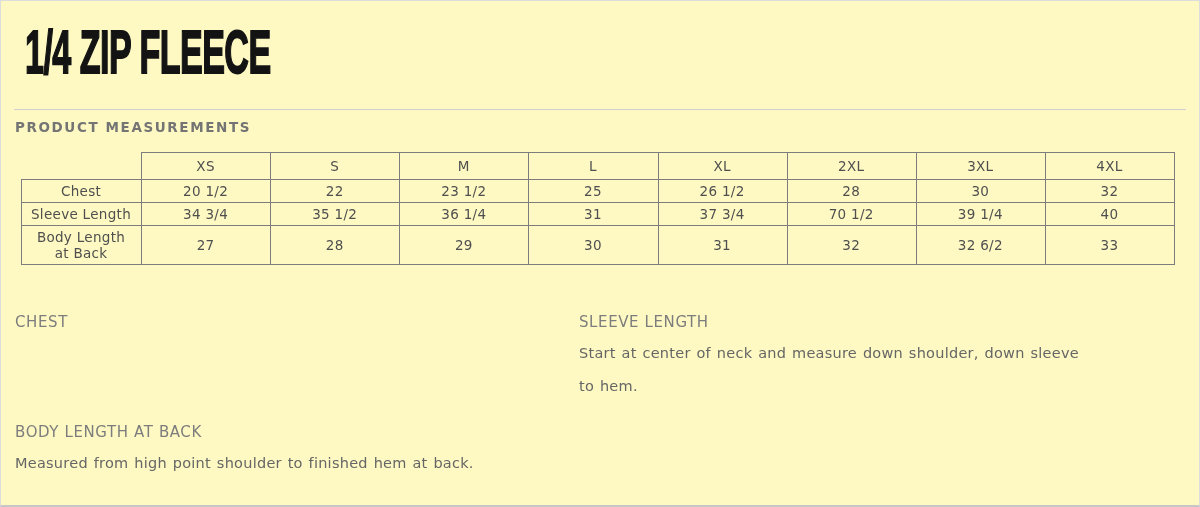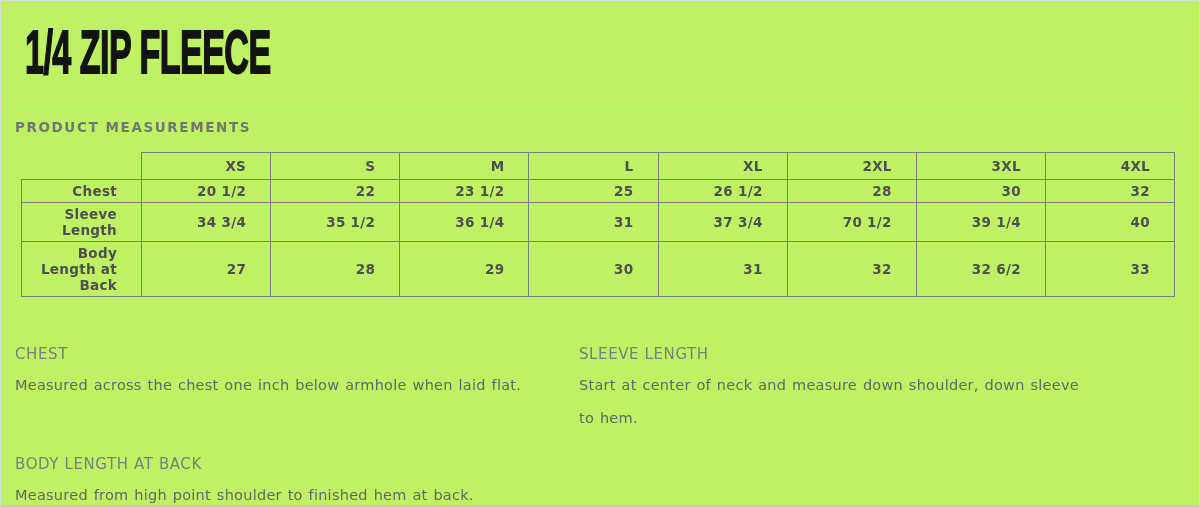--- a/index.html
+++ b/index.html
@@ -1,20 +1,20 @@
 <!DOCTYPE html>
 <html><head>
 <meta charset="utf-8">
 <style>
   * { box-sizing: border-box; }
   html, body { margin: 0; padding: 0; background: #ffffff; }
   .card {
     width: 1200px;
     height: 507px;
-    background: #bef264;
+    background: #fef9c3;
     border: 1px solid #dcdcdc;
     border-bottom: 2px solid #c6c6c6;
     overflow: hidden;
     font-family: "DejaVu Sans", sans-serif;
   }
   .title {
     margin: 24px 0 0 24px;
     height: 54px;
     font-family: "Liberation Sans", sans-serif;
     font-size: 62px;
@@ -47,24 +47,24 @@
     table-layout: fixed;
     width: 1154px;
     font-size: 13.5px;
     color: #4f4f4f;
     letter-spacing: 0.3px;
   }
   table.size-table col.c-label { width: 120px; }
   table.size-table th,
   table.size-table td {
     border: 1px solid #7d7d7d;
-    font-weight: bold;
-    text-align: right;
+    font-weight: normal;
+    text-align: center;
     vertical-align: middle;
-    padding: 3px 24px 3px 9px;
+    padding: 3px 10px 3px 9px;
   }
   table.size-table thead tr { height: 27px; }
   table.size-table tbody tr.r1, table.size-table tbody tr.r2 { height: 23px; }
   table.size-table tbody tr.r3 { height: 36px; }
   table.size-table th.corner { border: none; background: transparent; }
   .definitions {
     margin: 48px 0 0 14px;
     display: grid;
     grid-template-columns: 564px 510px;
     grid-row-gap: 20px;
@@ -159,21 +159,20 @@
         <td>32</td>
         <td>32 6/2</td>
         <td>33</td>
       </tr>
     </tbody>
   </table>
 
   <div class="definitions">
     <section class="def def-chest">
       <h3 class="def-heading">CHEST</h3>
-      <p class="def-text">Measured across the chest one inch below armhole when laid flat.</p>
     </section>
     <section class="def def-sleeve">
       <h3 class="def-heading">SLEEVE LENGTH</h3>
       <p class="def-text">Start at center of neck and measure down shoulder, down sleeve to hem.</p>
     </section>
     <section class="def def-body">
       <h3 class="def-heading">BODY LENGTH AT BACK</h3>
       <p class="def-text">Measured from high point shoulder to finished hem at back.</p>
     </section>
   </div>

